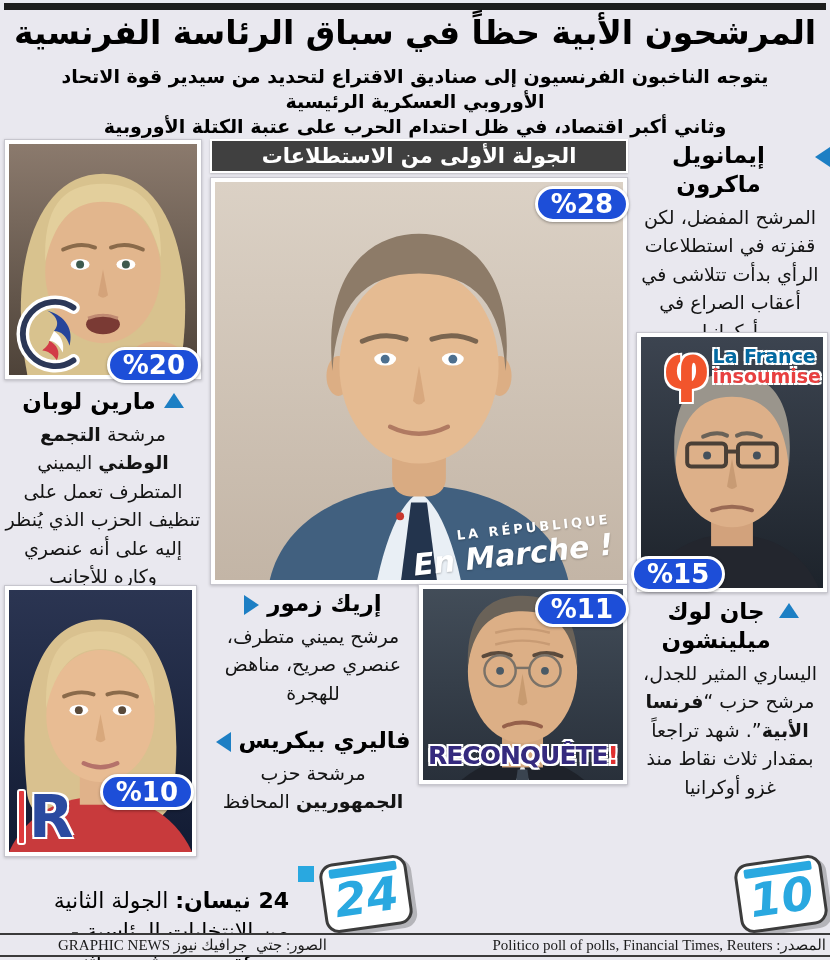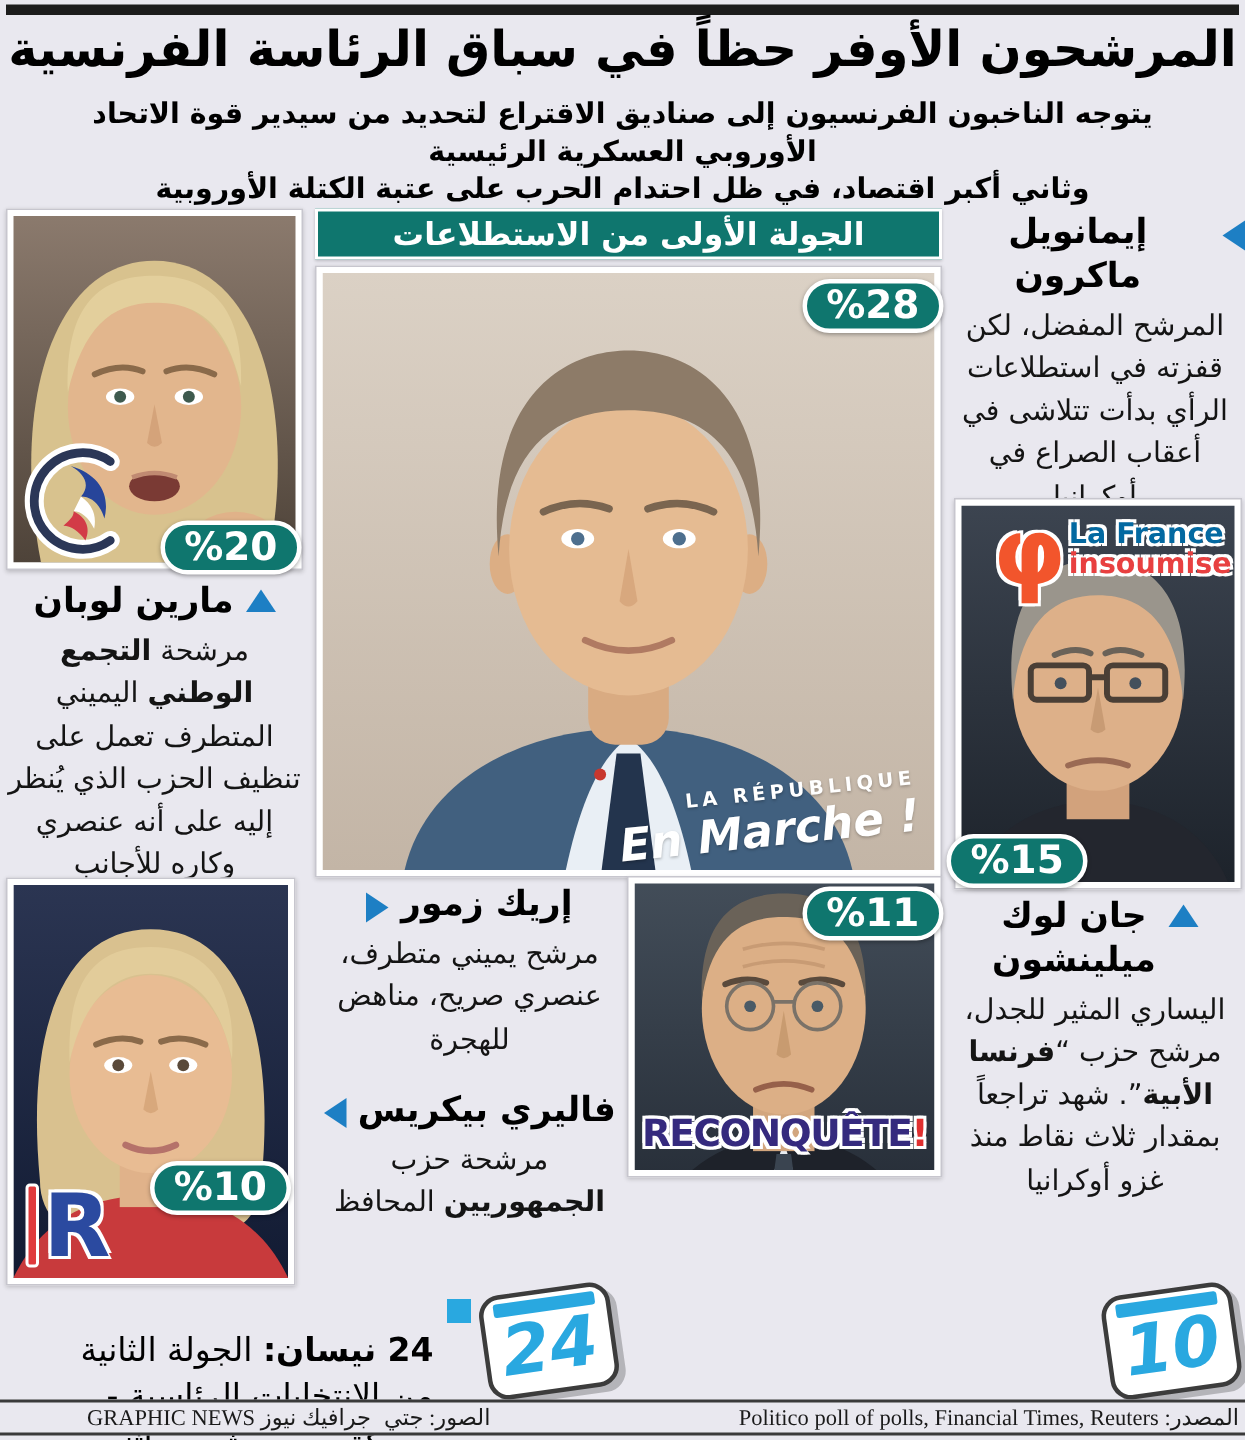--- a/index.html
+++ b/index.html
@@ -13,32 +13,32 @@
   .title {
     position:absolute; top:13px; left:0; right:0; text-align:center;
     font-size:33px; font-weight:bold; color:#000; direction:rtl;
   }
   .subtitle {
     position:absolute; top:64px; left:30px; right:30px; text-align:center;
     font-size:19px; font-weight:bold; color:#000; direction:rtl; line-height:1.32;
   }
   .poll-banner {
     position:absolute; left:210px; top:139px; width:418px; height:34px;
-    background:#0f766e; border:2px solid #ffffff;
+    background:#404040; border:2px solid #ffffff;
     color:#fff; font-weight:bold; font-size:21px; text-align:center;
     line-height:30px; direction:rtl; box-shadow:0 1px 2px rgba(0,0,0,.2);
   }
   .photo {
     position:absolute; background:#fff; padding:4px;
     border:1px solid #c7c6ce; box-shadow:0 1px 3px rgba(0,0,0,.2);
   }
   .photo-inner { position:relative; width:100%; height:100%; overflow:visible; }
   .photo-inner svg.portrait { display:block; width:100%; height:100%; }
   .badge {
-    position:absolute; background:#0f766e; color:#fff; font-weight:bold;
+    position:absolute; background:#1d4ed8; color:#fff; font-weight:bold;
     font-size:26px; line-height:30px; padding:0 13px; border:3px solid #fff;
     border-radius:20px; box-shadow:0 1px 3px rgba(0,0,0,.35); white-space:nowrap; z-index:5;
   }
   .cand-text { position:absolute; }
   .cand-head {
     display:flex; align-items:flex-start; justify-content:center; gap:8px;
     direction:rtl; font-size:23px; font-weight:bold; color:#000;
   }
   .cand-head .head-lines span { display:block; text-align:center; line-height:1.25; }
   .tri { width:0; height:0; display:inline-block; margin-top:6px; }
@@ -102,21 +102,21 @@
   }
   .footer-item { position:absolute; top:936px; font-family:"Liberation Serif", serif; font-size:15px; color:#1a1a1a; }
 </style>
 </head>
 <body>
 
 <div class="canvas">
 
   <div class="topbar"></div>
 
-  <h1 class="title">المرشحون الأوفر حظاً في سباق الرئاسة الفرنسية</h1>
+  <h1 class="title">المرشحون الأبية حظاً في سباق الرئاسة الفرنسية</h1>
   <div class="subtitle">
     <span>يتوجه الناخبون الفرنسيون إلى صناديق الاقتراع لتحديد من سيدير قوة الاتحاد الأوروبي العسكرية الرئيسية</span><br>
     <span>وثاني أكبر اقتصاد، في ظل احتدام الحرب على عتبة الكتلة الأوروبية</span>
   </div>
 
   <div class="poll-banner">الجولة الأولى من الاستطلاعات</div>
 
   <div class="photo" style="left:210px; top:177px; width:418px; height:408px;">
     <div class="photo-inner">
       <svg class="portrait" viewBox="0 0 410 400" preserveAspectRatio="xMidYMid slice">

